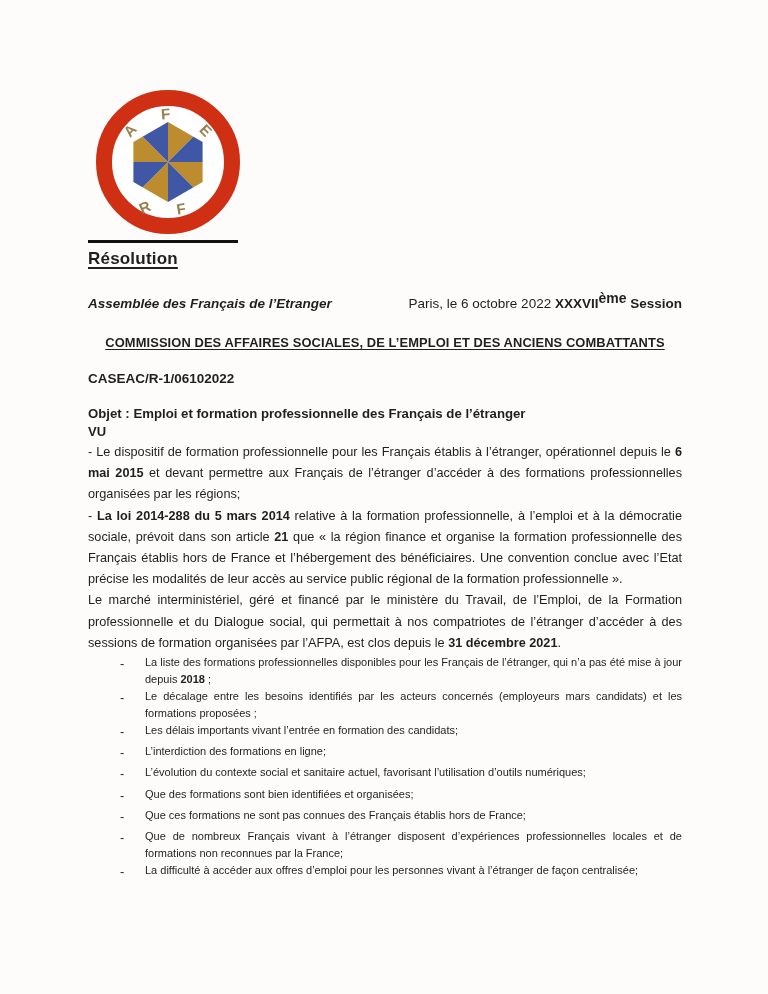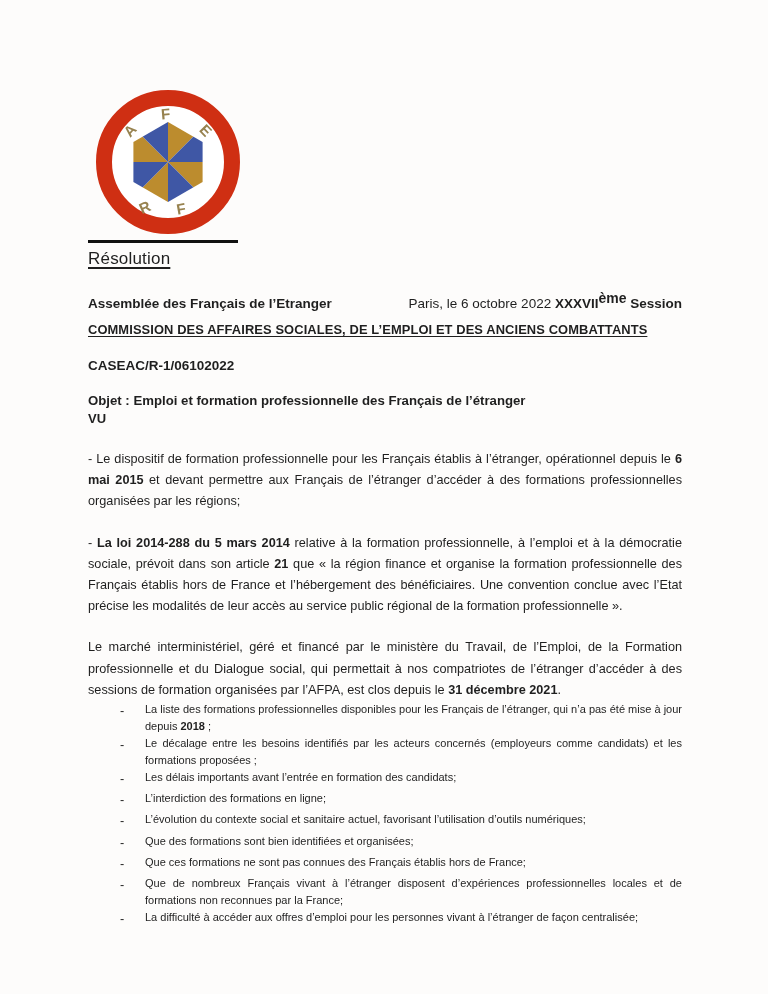--- a/index.html
+++ b/index.html
@@ -19,43 +19,43 @@
   .logo-wrap { width: 150px; }
   .logo-svg { display: block; margin-left: 6px; }
   .logo-rule {
     width: 150px; height: 3px;
     background: #111;
     margin-top: 4px;
   }
   .doc-title {
     margin-top: 6px;
     font-size: 17px;
-    font-weight: normal;
+    font-weight: bold;
     text-decoration: underline;
     text-decoration-thickness: 2px;
     text-underline-offset: 3px;
     letter-spacing: .2px;
   }
   
   .head-row {
     margin-top: 24px;
     display: flex;
     justify-content: space-between;
     align-items: flex-start;
     font-size: 13.5px;
     line-height: 21px;
   }
-  .head-left { font-weight: bold; }
+  .head-left { font-weight: bold; font-style: italic; }
   .head-right { white-space: nowrap; }
   .bold { font-weight: bold; }
   sup.ord { font-size: 14px; vertical-align: super; line-height: 0; }
   
   .commission {
-    margin-top: 8px;
-    text-align: left;
+    margin-top: 21px;
+    text-align: center;
     font-size: 12.9px;
     font-weight: bold;
     text-decoration: underline;
     text-underline-offset: 2px;
     letter-spacing: .1px;
   }
   .reference {
     margin-top: 21px;
     font-size: 13.5px;
     font-weight: bold;
@@ -68,21 +68,20 @@
   
   .sect-head {
     font-size: 13px;
     font-weight: bold;
     line-height: 21px;
   }
   .para {
     font-size: 12.7px;
     line-height: 21.2px;
     text-align: justify;
-    margin-top: 20px;
   }
   .bullets { margin-left: 32px; }
   .bullet-row { display: flex; }
   .bullet-dash {
     flex: 0 0 25px;
     font-size: 12.7px;
     line-height: 21.2px;
   }
   .bullet-text {
     flex: 1;
@@ -146,25 +145,25 @@
   <p class="para"><span>- </span><span class="bold">La loi 2014-288 du 5 mars 2014</span><span> relative à la formation professionnelle, à l’emploi et à la démocratie sociale, prévoit dans son article </span><span class="bold">21</span><span> que « la région finance et organise la formation professionnelle des Français établis hors de France et l’hébergement des bénéficiaires. Une convention conclue avec l’Etat précise les modalités de leur accès au service public régional de la formation professionnelle ».</span></p>
   <p class="para"><span>Le marché interministériel, géré et financé par le ministère du Travail, de l’Emploi, de la Formation professionnelle et du Dialogue social, qui permettait à nos compatriotes de l’étranger d’accéder à des sessions de formation organisées par l’AFPA, est clos depuis le </span><span class="bold">31 décembre 2021</span><span>.</span></p>
 
   <div class="bullets">
     <div class="bullet-row">
       <span class="bullet-dash">-</span>
       <span class="bullet-text"><span>La liste des formations professionnelles disponibles pour les Français de l’étranger, qui n’a pas été mise à jour depuis </span><span class="bold">2018</span><span> ;</span></span>
     </div>
     <div class="bullet-row">
       <span class="bullet-dash">-</span>
-      <span class="bullet-text">Le décalage entre les besoins identifiés par les acteurs concernés (employeurs comme candidats) et les formations proposées ;</span>
+      <span class="bullet-text">Le décalage entre les besoins identifiés par les acteurs concernés (employeurs mars candidats) et les formations proposées ;</span>
     </div>
     <div class="bullet-row">
       <span class="bullet-dash">-</span>
-      <span class="bullet-text">Les délais importants avant l’entrée en formation des candidats;</span>
+      <span class="bullet-text">Les délais importants vivant l’entrée en formation des candidats;</span>
     </div>
     <div class="bullet-row">
       <span class="bullet-dash">-</span>
       <span class="bullet-text">L’interdiction des formations en ligne;</span>
     </div>
     <div class="bullet-row">
       <span class="bullet-dash">-</span>
       <span class="bullet-text">L’évolution du contexte social et sanitaire actuel, favorisant l’utilisation d’outils numériques;</span>
     </div>
     <div class="bullet-row">

